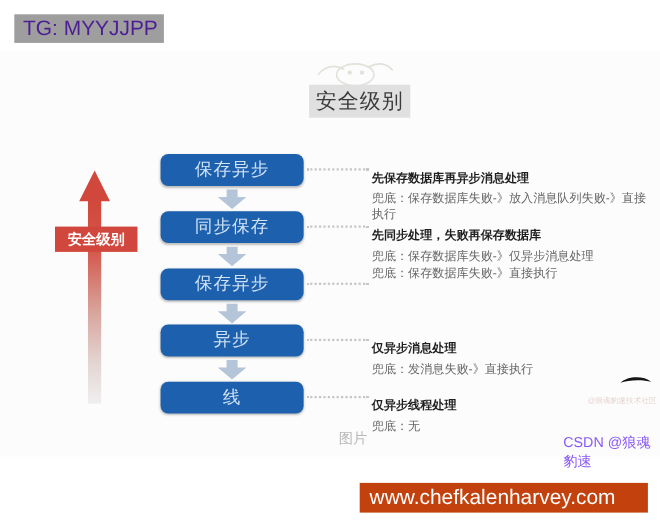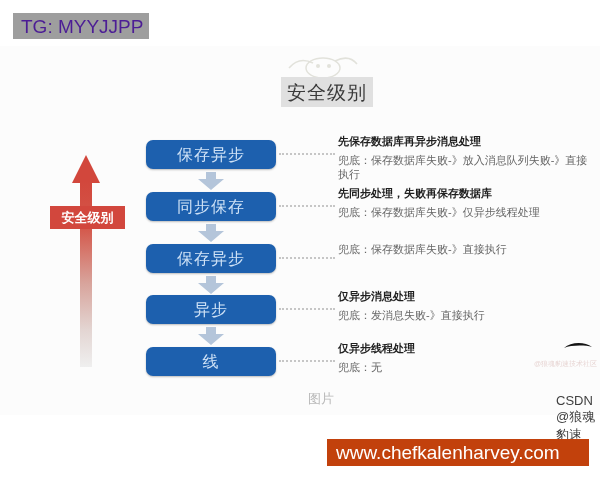--- a/index.html
+++ b/index.html
@@ -24,28 +24,28 @@
   .axis-label{position:absolute;left:50px;top:206px;width:75px;height:23px;background:#d2473d;
               color:#fff;font-size:13px;font-weight:bold;text-align:center;line-height:24px;z-index:2;}
 
   
   .row{position:absolute;left:0;width:600px;height:30px;}
   .flow-box{position:absolute;left:146px;top:0;width:130px;height:29px;background:#1d60ae;
             border-radius:7px;color:#cfe2f6;font-size:16px;text-align:center;line-height:29px;
             box-shadow:0 1px 2px rgba(0,0,0,.25);letter-spacing:1px;}
   .dotted{position:absolute;left:279px;top:13px;width:56px;border-top:2px dotted #c6c6c6;}
   .row-text{position:absolute;left:338px;top:-6px;width:258px;}
-  .heading{font-size:11px;font-weight:bold;color:#1f1f1f;line-height:15px;}
+  .heading{font-size:11px;font-weight:bold;color:#1f1f1f;line-height:15px;margin-top:21px;}
   .fallback{font-size:11px;color:#666;line-height:14px;margin-top:4px;}
 
   .down-arrow{position:absolute;left:198px;z-index:1;}
 
   
   .caption-wm{position:absolute;left:308px;top:390px;font-size:13px;color:#b8b8b8;font-family:Liberation Mono, monospace;}
-  .csdn-wm{position:absolute;left:512px;top:393px;font-size:13px;color:#404040;margin-left:44px;}
+  .csdn-wm{position:absolute;left:512px;top:393px;font-size:13px;color:#8b5cf6;}
   .crescent{position:absolute;left:563px;top:341px;}
   .faint-wm{position:absolute;left:534px;top:359px;font-size:7px;color:#c08a85;opacity:.35;white-space:nowrap;}
 </style>
 </head>
 <body>
 
 <div class="page">
   <div class="canvas"></div>
 
   <svg class="sketch" width="78" height="30" viewBox="0 0 78 30">
@@ -80,21 +80,21 @@
       <div class="heading">先保存数据库再异步消息处理</div>
       <div class="fallback">兜底：保存数据库失败-》放入消息队列失败-》直接执行</div>
     </div>
   </div>
 
   <div class="row" style="top:192px">
     <div class="flow-box">同步保存</div>
     <div class="dotted"></div>
     <div class="row-text">
       <div class="heading">先同步处理，失败再保存数据库</div>
-      <div class="fallback">兜底：保存数据库失败-》仅异步线程处理</div>
+      <div class="fallback">兜底：保存数据库失败-》仅异步消息处理</div>
     </div>
   </div>
 
   <div class="row" style="top:244px">
     <div class="flow-box">保存异步</div>
     <div class="dotted"></div>
     <div class="row-text">
       <div class="fallback">兜底：保存数据库失败-》直接执行</div>
     </div>
   </div>

